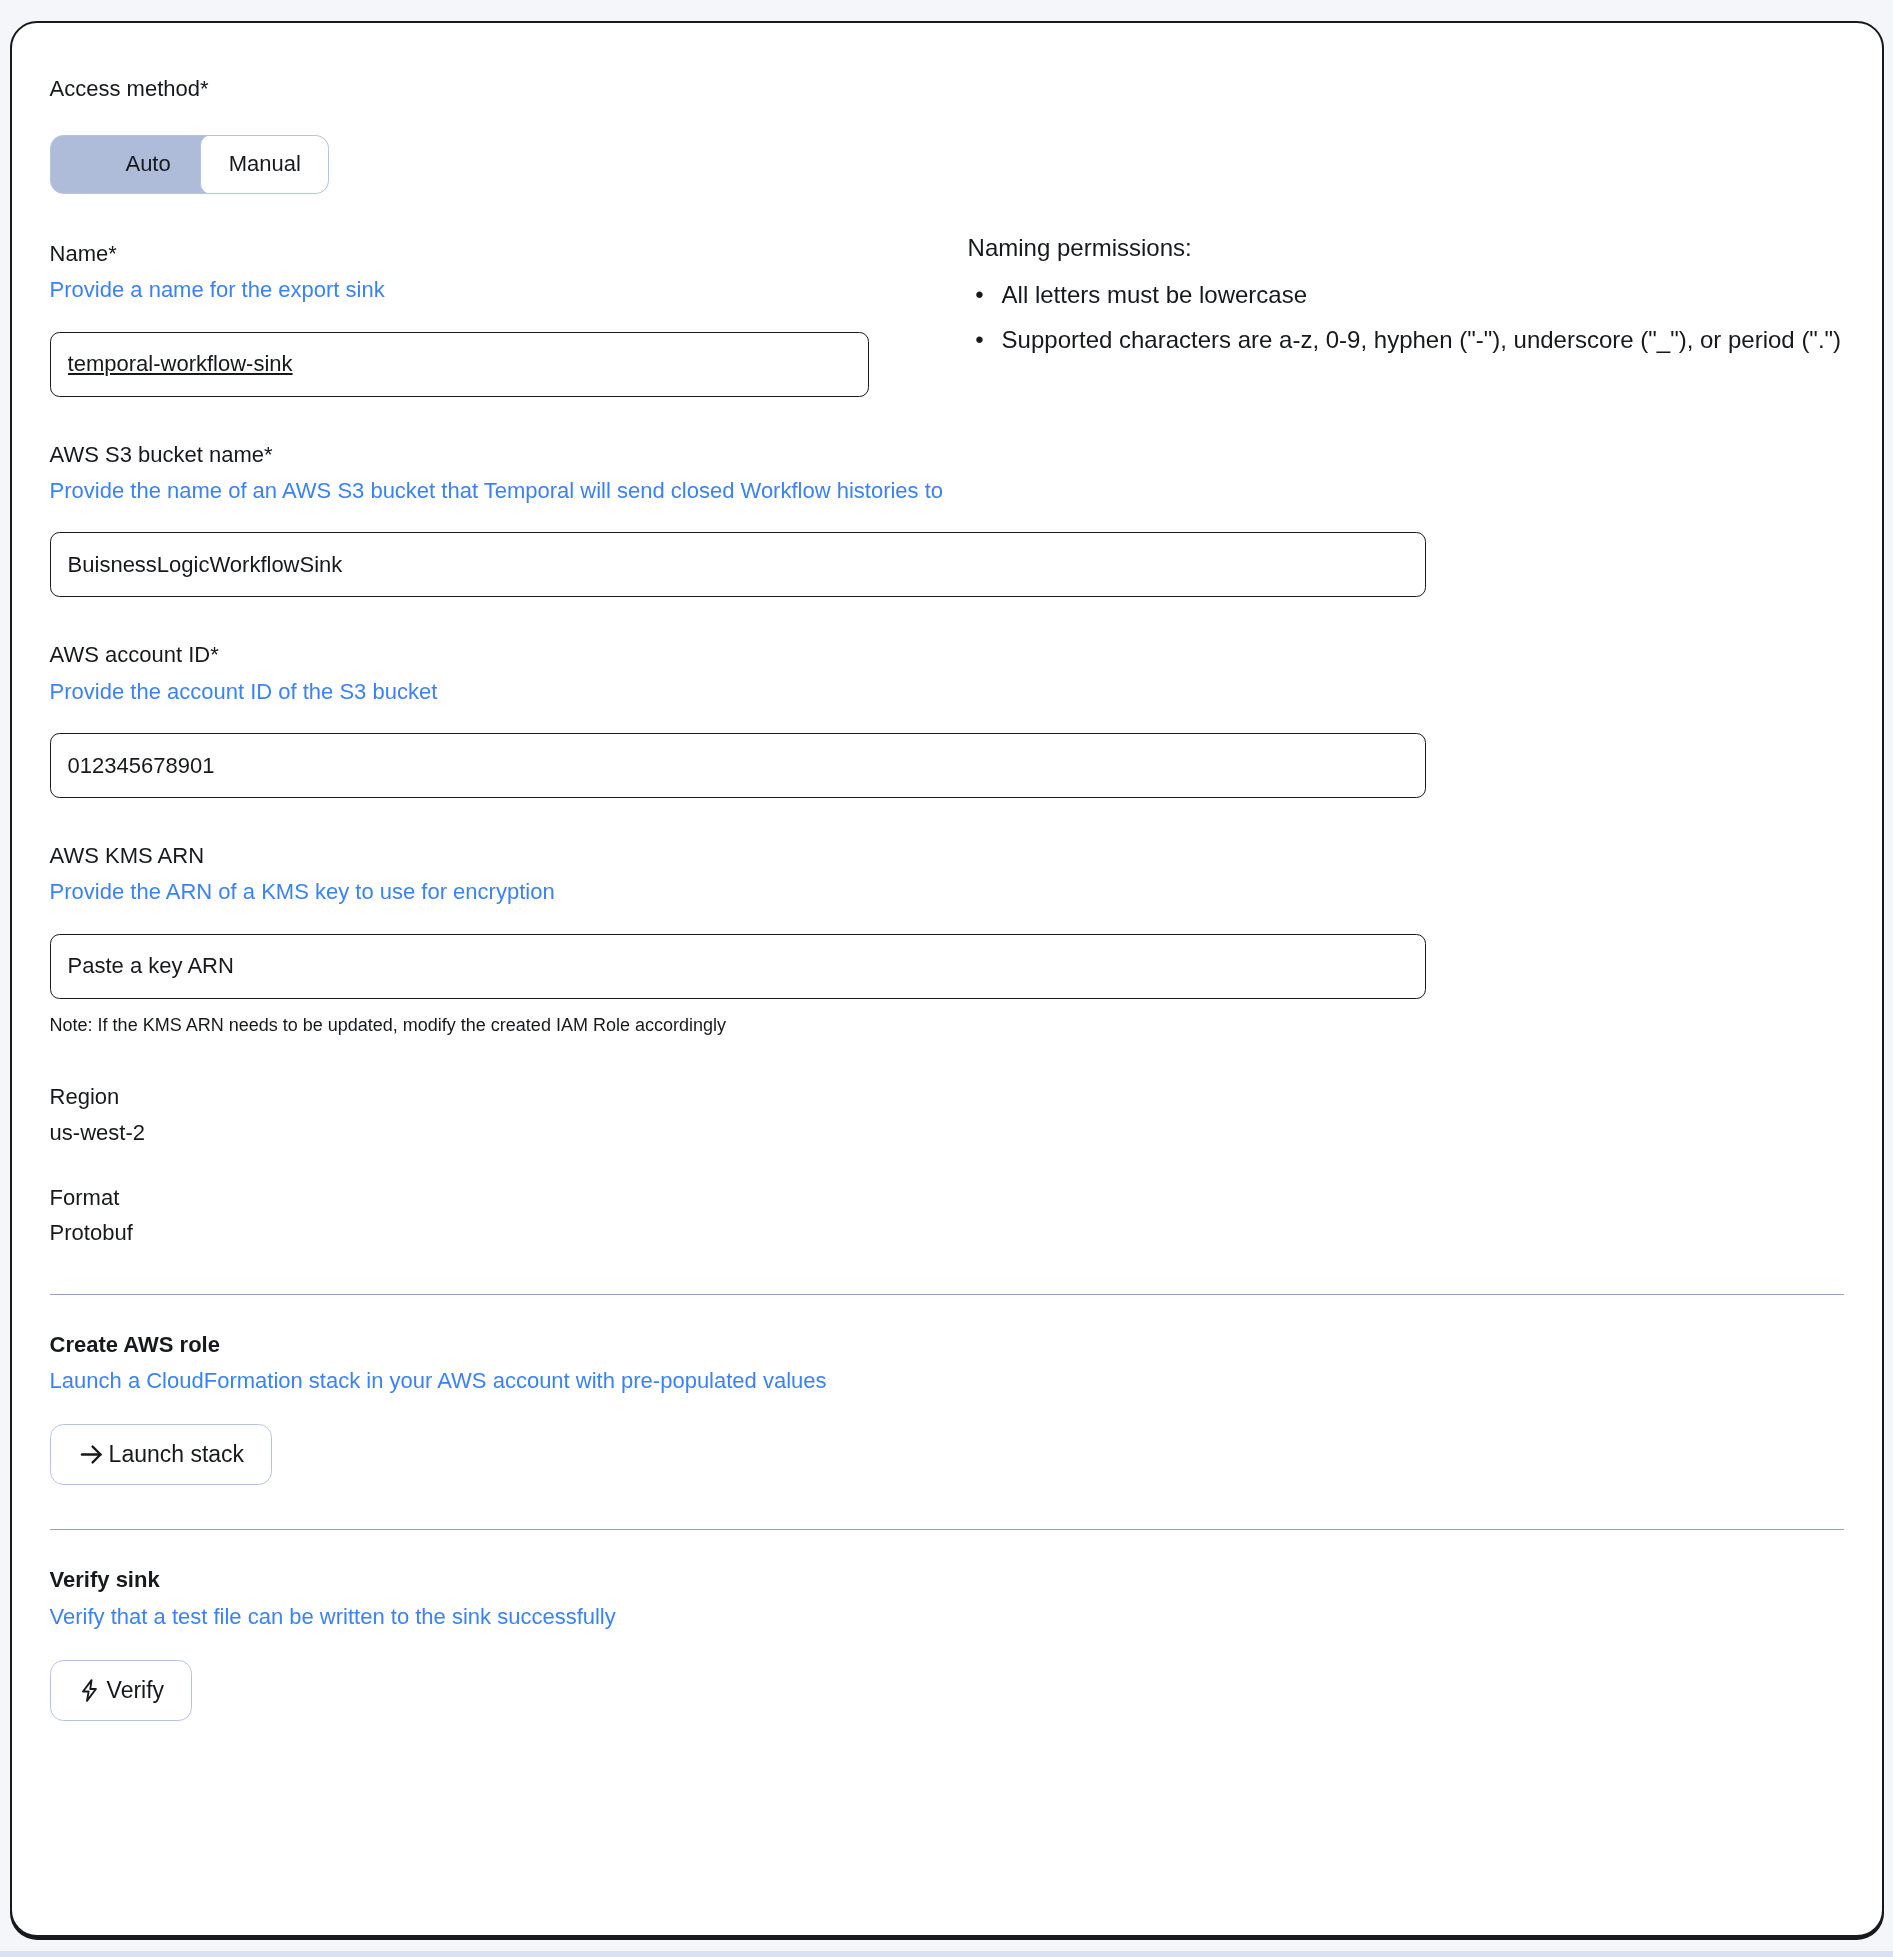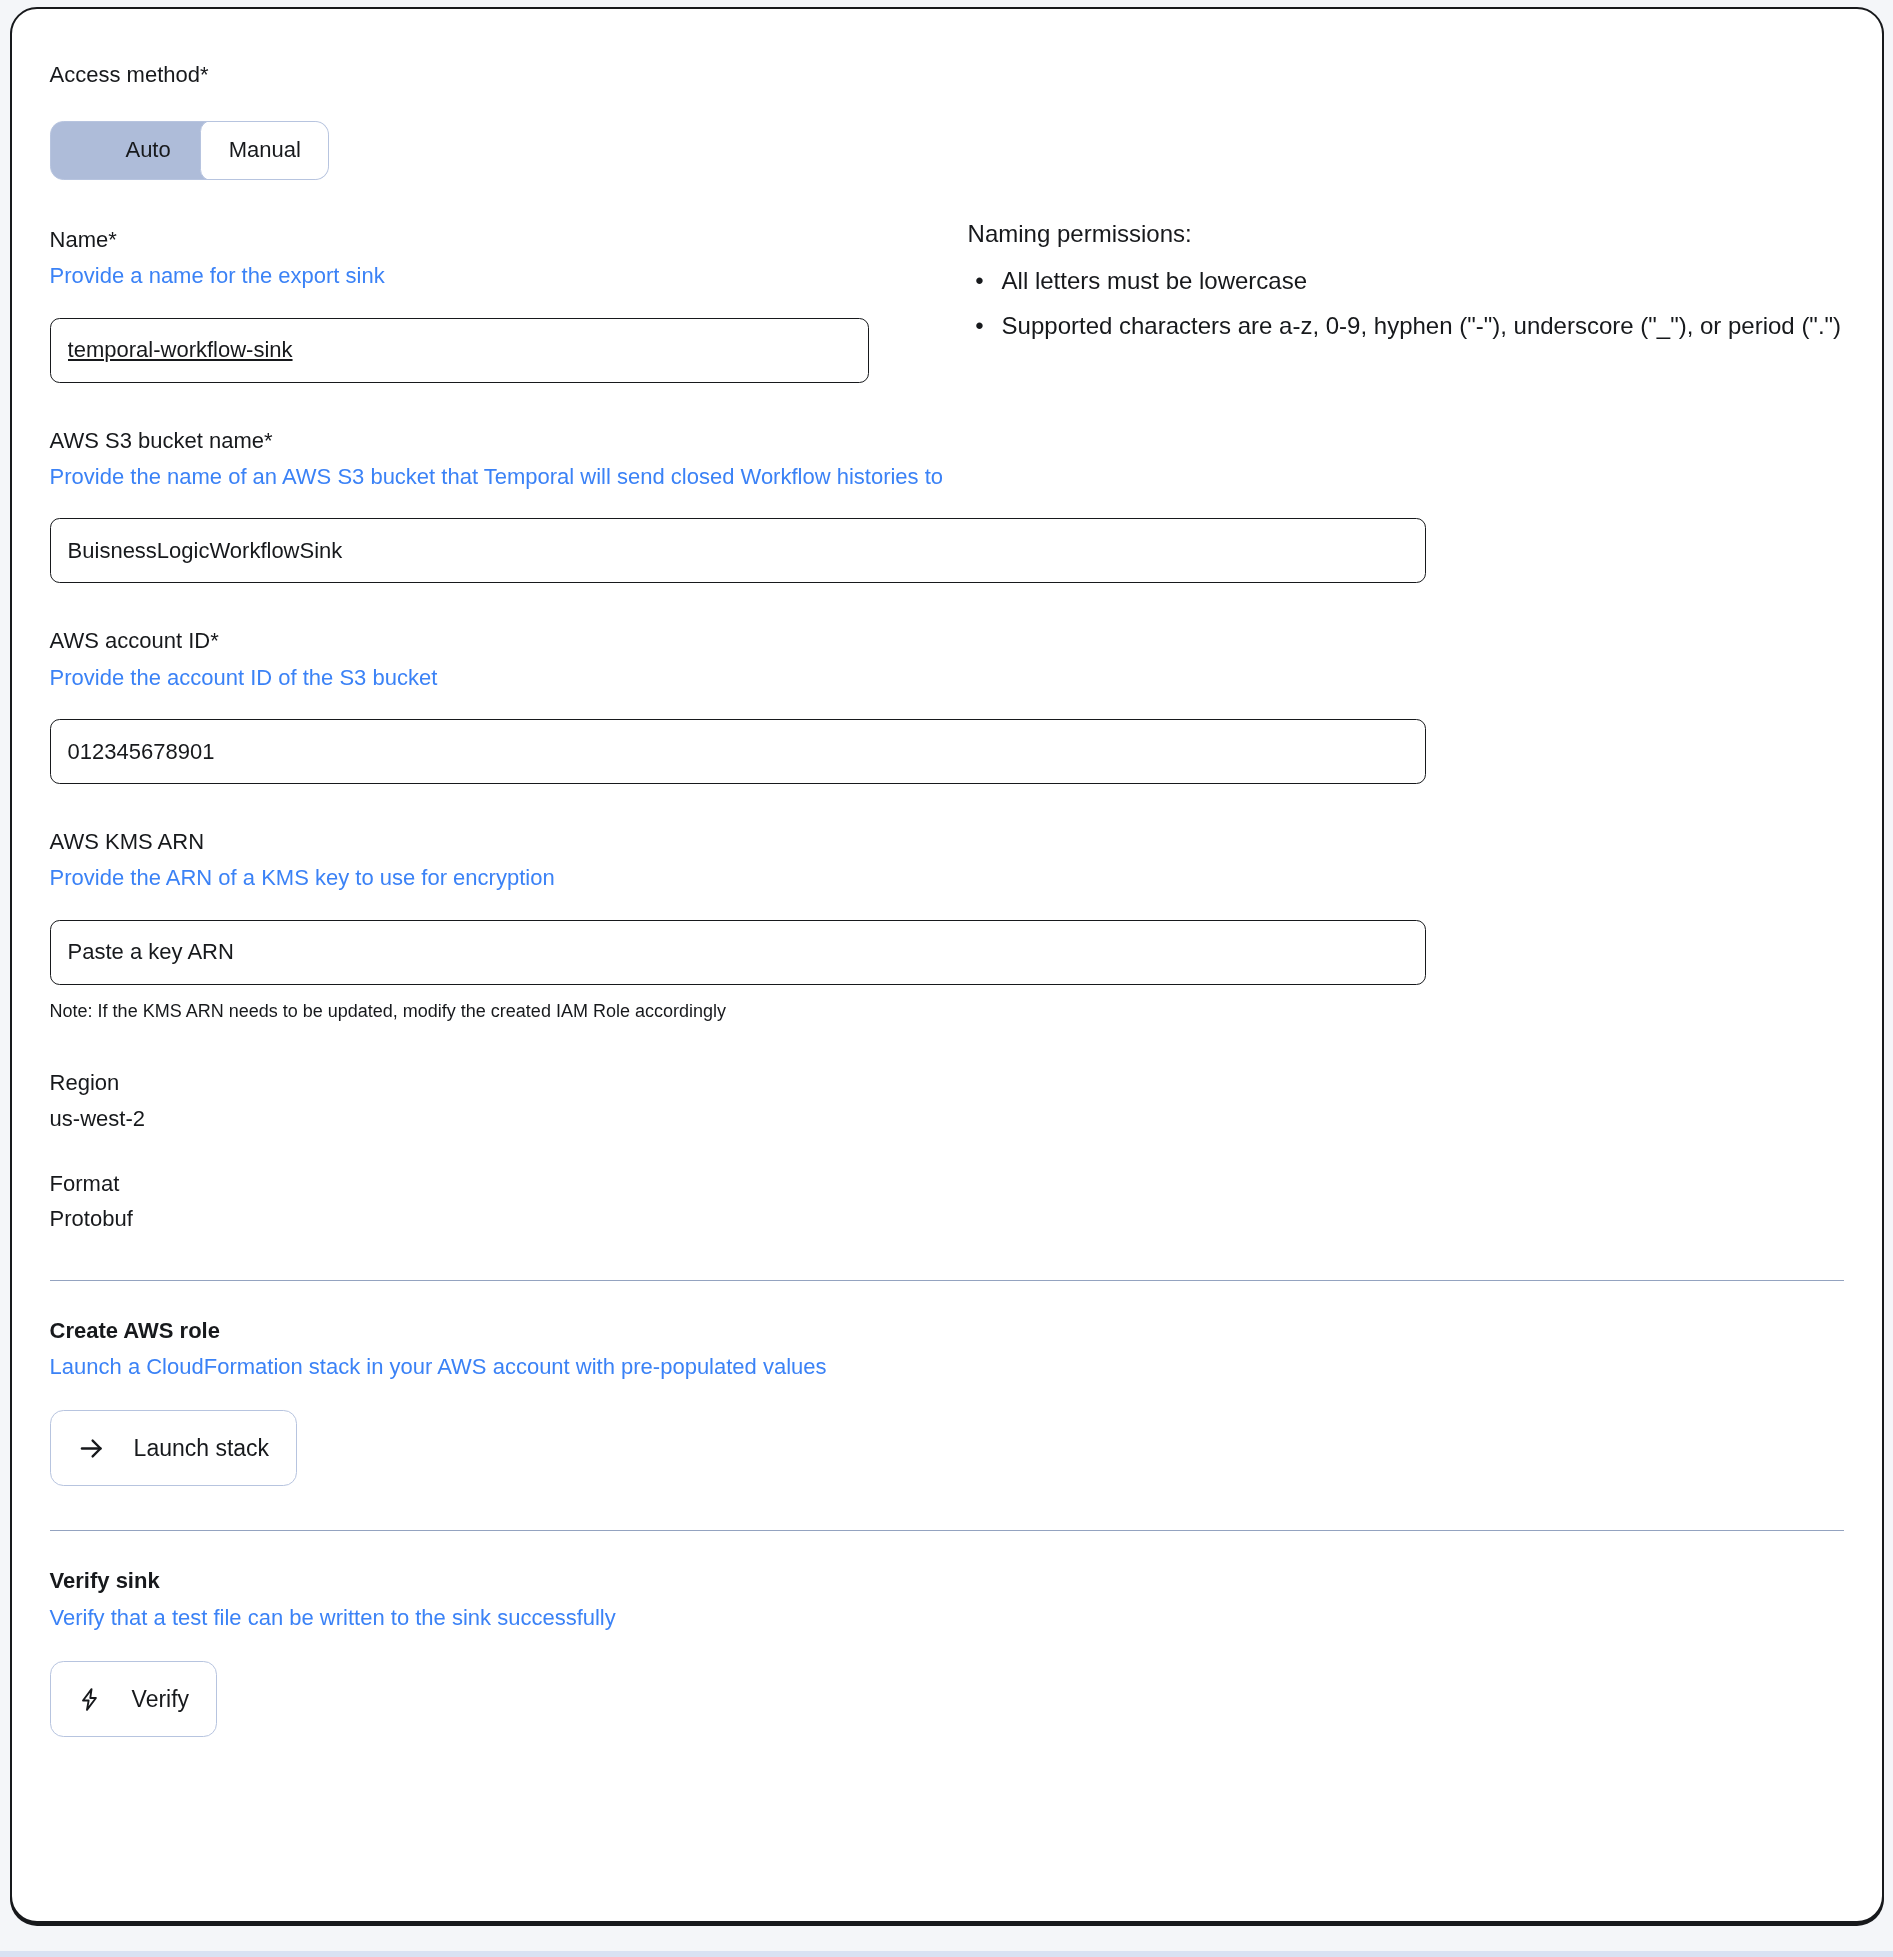--- a/index.html
+++ b/index.html
@@ -7,21 +7,21 @@
   body {
     background: #f4f6f9;
     font-family: "Liberation Sans", sans-serif;
     color: #17191c;
     position: relative;
     height: 1958px;
     overflow: hidden;
   }
   .panel {
     position: absolute;
-    left: 9.6px; top: 7px;
+    left: 9.6px; top: 21px;
     width: 1874px; height: 1916px;
     background: #ffffff;
     border: 2.4px solid #17191c;
     border-radius: 27px;
     box-shadow: 0 2.9px 0 0 #17191c;
     padding: 50px 38px 38px 38px;
   }
   .bottom-strip {
     position: absolute; left: 0; bottom: 0;
     width: 100%; height: 6.7px;
@@ -97,30 +97,30 @@
   .kv { margin-bottom: 32.5px; }
   .kv .kv-value { font-size: 22px; line-height: 32.5px; margin-top: 2.9px; }
   .kv-last { margin-bottom: 44px; }
 
   .divider { border: none; border-top: 1.5px solid #94a3c0; margin: 0 0 34px 0; }
 
   .section { margin-bottom: 44px; }
   .section .sec-title { font-size: 22px; line-height: 32.5px; font-weight: bold; }
 
   .outline-btn {
-    display: inline-flex; align-items: center; gap: 29px;
+    display: inline-flex; align-items: center; gap: 4px;
     margin-top: 27px;
     border: 1.9px solid #b7c4df;
     border-radius: 13.4px;
     background: #ffffff;
     font-family: "Liberation Sans", sans-serif;
     font-size: 23px;
     color: #17191c;
     padding: 0 27px;
-    height: 76px;
+    height: 61px;
     cursor: pointer;
   }
   .outline-btn svg { display: block; }
 </style>
 </head>
 <body>
 
 <div class="panel">
 
   

